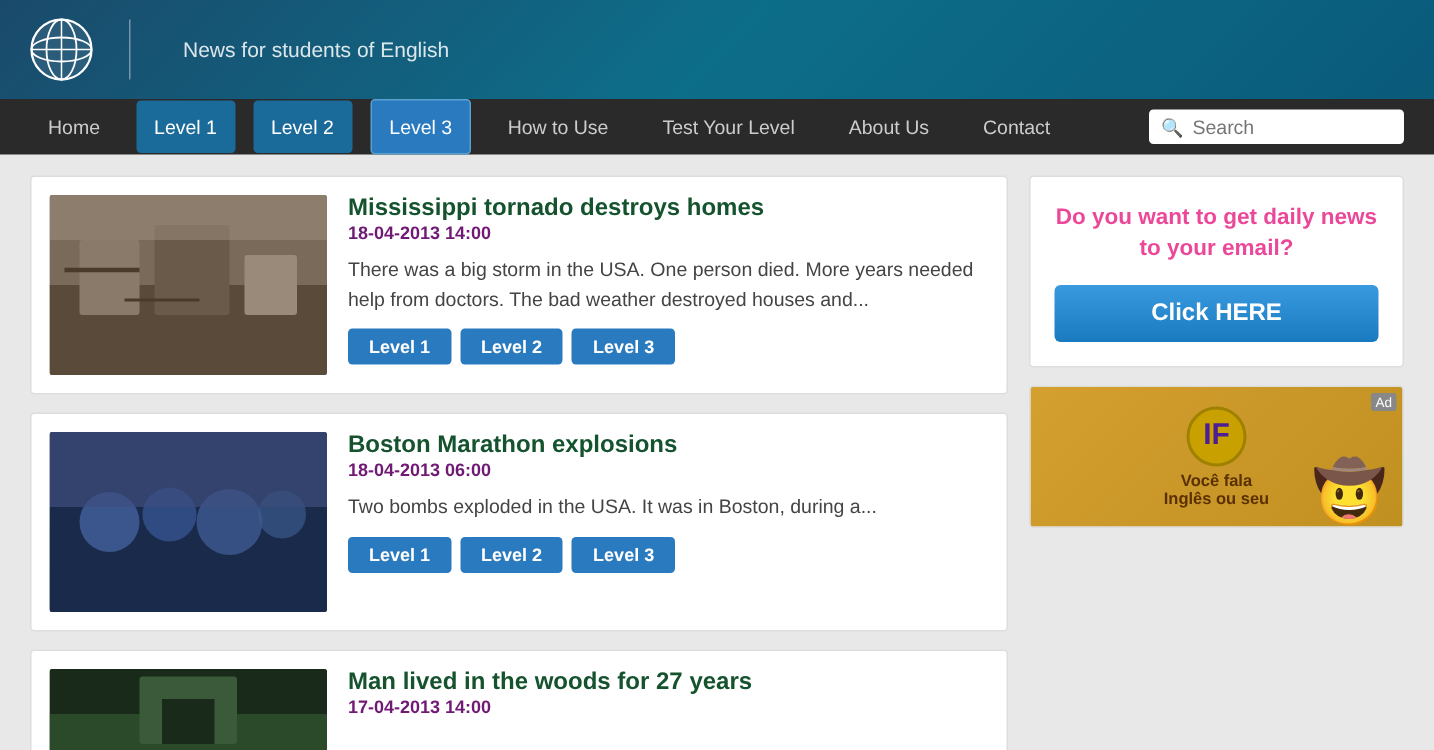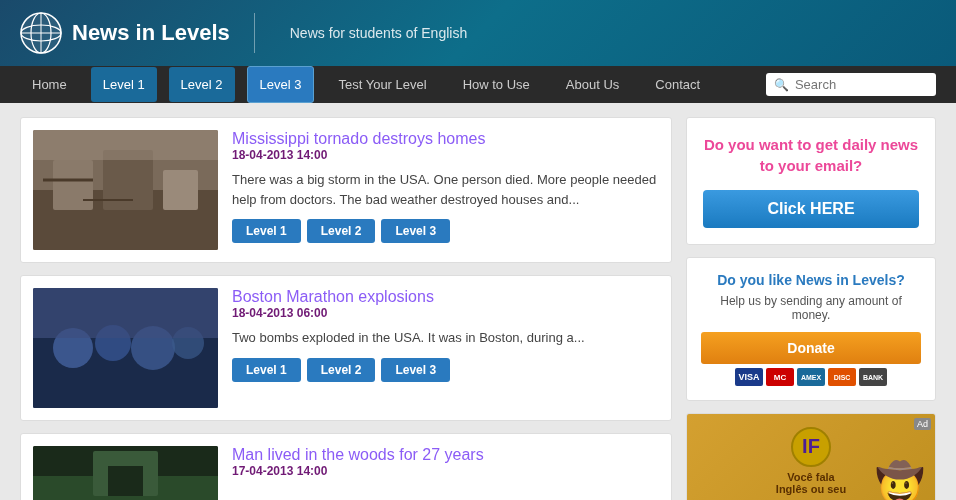--- a/index.html
+++ b/index.html
@@ -130,23 +130,23 @@
       width: 100%;
       height: 100%;
     }
     .article-image-woods {
       background: linear-gradient(180deg, #1a2a1a 0%, #2a4a2a 50%, #3a5a3a 100%);
       width: 100%;
       height: 100%;
     }
     .article-content { flex: 1; }
     .article-title {
-      color: #8b5cf6;
+      color: #14532d;
       font-size: 16px;
-      font-weight: normal;
+      font-weight: bold;
       margin-bottom: 4px;
       text-decoration: none;
       cursor: pointer;
     }
     .article-date {
       color: #701a75;
       font-size: 12px;
       margin-bottom: 8px;
       font-weight: bold;
     }
@@ -317,34 +317,33 @@
 <div class="header">
   <div class="header-logo">
     <svg class="globe-icon" viewBox="0 0 42 42">
       <circle cx="21" cy="21" r="20" fill="none" stroke="white" stroke-width="1.5"></circle>
       <ellipse cx="21" cy="21" rx="10" ry="20" fill="none" stroke="white" stroke-width="1.2"></ellipse>
       <ellipse cx="21" cy="21" rx="20" ry="8" fill="none" stroke="white" stroke-width="1.2"></ellipse>
       <line x1="1" y1="21" x2="41" y2="21" stroke="white" stroke-width="1"></line>
       <line x1="21" y1="1" x2="21" y2="41" stroke="white" stroke-width="1"></line>
       <circle cx="21" cy="21" r="20" fill="rgba(255,255,255,0.08)"></circle>
     </svg>
-    <span class="site-title">News in Levels</span>
   </div>
   <div class="header-divider"></div>
   <span class="site-tagline">News for students of English</span>
 </div>
 
 <div class="nav">
   <div class="nav-links">
     <a class="nav-item">Home</a>
     <a class="nav-item level1">Level 1</a>
     <a class="nav-item level2">Level 2</a>
     <a class="nav-item level3">Level 3</a>
+    <a class="nav-item">How to Use</a>
     <a class="nav-item">Test Your Level</a>
-    <a class="nav-item">How to Use</a>
     <a class="nav-item">About Us</a>
     <a class="nav-item">Contact</a>
   </div>
   <div class="nav-search">
     <div class="search-box">
       <span class="search-icon">🔍</span>
       <input class="search-input" type="text" placeholder="Search" style="">
     </div>
   </div>
 </div>
@@ -364,21 +363,21 @@
             <rect x="130" y="40" width="35" height="40" fill="#9a8a7a" rx="2"></rect>
             <line x1="10" y1="50" x2="60" y2="50" stroke="#4a3a2a" stroke-width="3"></line>
             <line x1="50" y1="70" x2="100" y2="70" stroke="#4a3a2a" stroke-width="2"></line>
             <rect x="0" y="0" width="185" height="30" fill="#a09080" opacity="0.5"></rect>
           </svg>
         </div>
       </div>
       <div class="article-content">
         <a class="article-title">Mississippi tornado destroys homes</a>
         <div class="article-date">18-04-2013 14:00</div>
-        <div class="article-excerpt">There was a big storm in the USA. One person died. More people needed help from doctors. The bad weather destroyed houses and...</div>
+        <div class="article-excerpt">There was a big storm in the USA. One person died. More years needed help from doctors. The bad weather destroyed houses and...</div>
         <div class="article-levels">
           <button class="level-btn">Level 1</button>
           <button class="level-btn">Level 2</button>
           <button class="level-btn">Level 3</button>
         </div>
       </div>
     </div>
 
     <div class="article-card">
       <div class="article-image">
@@ -425,32 +424,20 @@
 
   </div>
 
   <div class="sidebar">
 
     <div class="sidebar-email-box">
       <div class="sidebar-email-title">Do you want to get daily news to your email?</div>
       <button class="click-here-btn">Click HERE</button>
     </div>
 
-    <div class="sidebar-donate-box">
-      <div class="donate-title">Do you like News in Levels?</div>
-      <div class="donate-subtitle">Help us by sending any amount of money.</div>
-      <button class="donate-btn">Donate</button>
-      <div class="donate-cards">
-        <div class="card-icon card-visa">VISA</div>
-        <div class="card-icon card-mc">MC</div>
-        <div class="card-icon card-amex">AMEX</div>
-        <div class="card-icon card-disc">DISC</div>
-        <div class="card-icon card-bank">BANK</div>
-      </div>
-    </div>
 
     <div class="sidebar-ad">
       <div class="ad-badge">Ad</div>
       <div class="ad-content">
         <div class="ad-if-logo">IF</div>
         <div class="ad-text">Você fala</div>
         <div class="ad-text">Inglês ou seu</div>
       </div>
       <div class="ad-person">🤠</div>
     </div>

